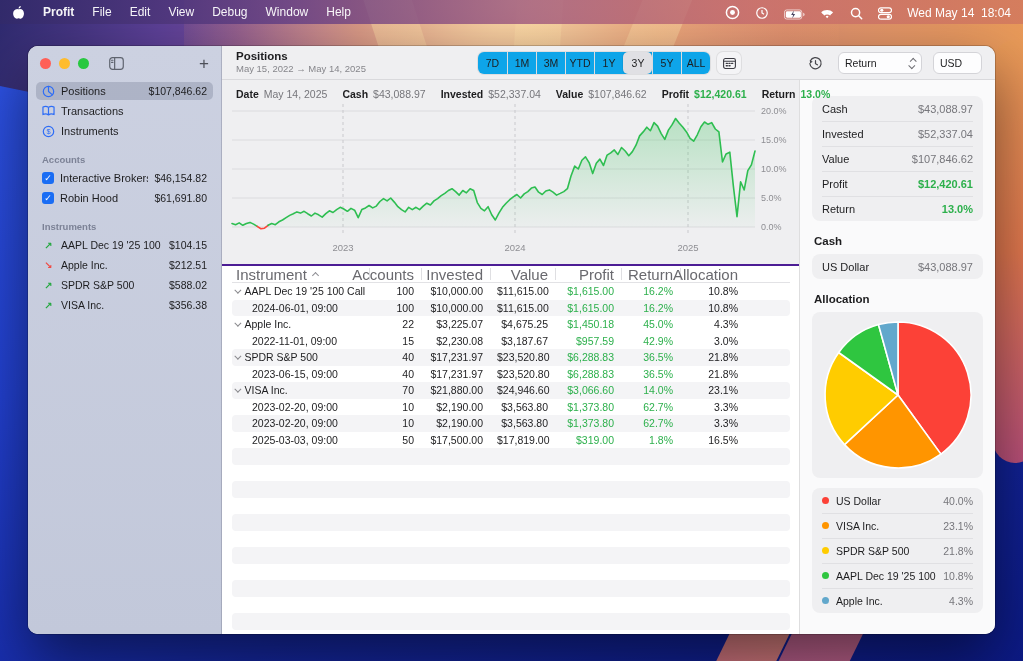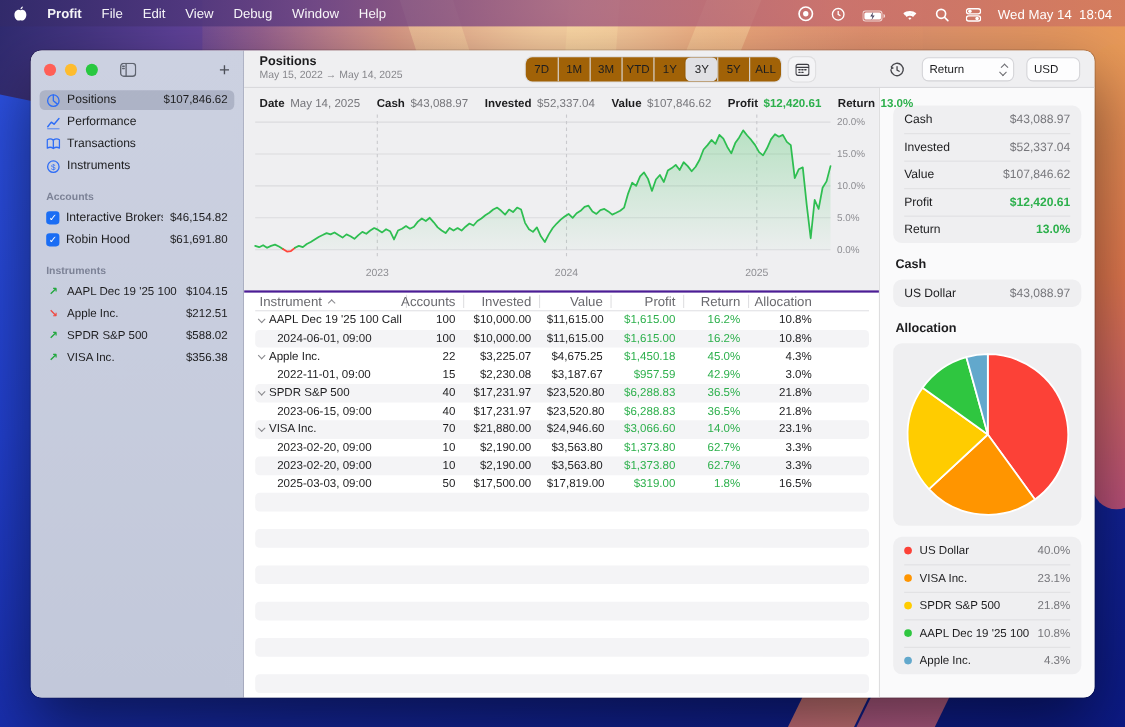--- a/index.html
+++ b/index.html
@@ -52,21 +52,21 @@
   .checkbox { width:12px; height:12px; border-radius:3px; background:#1a6df4; color:#fff; font-size:9px; line-height:12px; text-align:center; flex:0 0 12px; }
   .trend { width:13px; font-size:10px; font-weight:bold; text-align:center; flex:0 0 13px; }
   .trend.up{ color:#23a83f; } .trend.down{ color:#f04a43; }
 
   
   .rost { flex:1; display:flex; flex-direction:column; min-width:0; }
   .toolbar { height:34px; flex:0 0 34px; background:#efeff1; border-bottom:1px solid #d9d9dc; position:relative; }
   .tb-title { position:absolute; left:14px; top:4px; }
   .tb-title .t1 { font-size:11.5px; font-weight:bold; color:#1d1d1f; }
   .tb-title .t2 { font-size:9.5px; color:#86868b; margin-top:1px; }
-  .seg { position:absolute; left:256px; top:6px; height:22px; display:flex; align-items:stretch; background:#a16207; border-radius:6px; box-shadow:0 0 0 1px rgba(0,0,0,.07); overflow:hidden; }
+  .seg { position:absolute; left:256px; top:6px; height:22px; display:flex; align-items:stretch; background:#0ea5e9; border-radius:6px; box-shadow:0 0 0 1px rgba(0,0,0,.07); overflow:hidden; }
   .seg-btn { width:29px; display:flex; align-items:center; justify-content:center; font-size:10.5px; color:#1d1d1f; border-left:1px solid #dcdcdf; }
   .seg-btn:first-child { border-left:none; }
   .seg-btn.selected { background:#e0e0e4; border-radius:5px; border-left-color:transparent; box-shadow:0 0 0 1px rgba(0,0,0,.06); }
   .cal-btn { position:absolute; left:495px; top:6px; width:24px; height:22px; background:#f4f4f6; border-radius:6px; box-shadow:0 0 0 1px rgba(0,0,0,.07); display:flex; align-items:center; justify-content:center; color:#3c3c43; }
   .hist-btn { position:absolute; left:584px; top:8px; width:18px; height:18px; color:#48484d; display:flex; align-items:center; justify-content:center; }
   .select { position:absolute; top:6px; height:22px; background:#fdfdfe; border:1px solid #d4d4d8; border-radius:6px; display:flex; align-items:center; font-size:10.5px; color:#1d1d1f; padding:0 6px; gap:6px; }
   .select .s-label { flex:1; }
   .sel-return { left:616px; width:84px; }
   .sel-usd { left:711px; width:49px;gap:45px; }
   .updown { display:flex; flex-direction:column; gap:1px; }
@@ -81,21 +81,21 @@
   .chart-sec { height:186px; flex:0 0 186px; background:#efeff1; position:relative; border-bottom:2px solid #4c1d95; }
   .stats { position:absolute; left:14px; top:8px; display:flex; gap:15px; font-size:10.5px; white-space:nowrap; }
   .stat { display:flex; gap:5px; }
   .stat .sl { font-weight:bold; color:#1d1d1f; }
   .stat .sv { color:#76767b; }
   .stat .sv.green { color:#2db04c; font-weight:bold; }
   .chart-svg { position:absolute; left:0; top:18px; }
 
   
   .table-sec { flex:1; background:#fff; overflow:hidden; padding-left:10px; }
-  .thead { display:flex; height:17px; align-items:center; border-bottom:1px solid #e2e2e5; width:558px; font-size:12px; color:#69696e; }
+  .thead { display:flex; height:17px; align-items:center; border-bottom:1px solid #e2e2e5; width:558px; font-size:15px; color:#69696e; }
   .th { display:flex; align-items:center; justify-content:flex-end; height:12px; padding:0 7px; border-left:1px solid #dfdfe2; }
   .th.first { justify-content:flex-start; border-left:none; padding-left:4px; }
   .sortchev { width:5px; height:5px; border:solid #8e8e93; border-width:1.5px 1.5px 0 0; transform:rotate(-45deg); margin-left:6px; margin-top:2px; }
   .c-inst{ width:137px; flex:0 0 137px; } .c-qty{ width:52px; flex:0 0 52px; } .c-inv{ width:69px; flex:0 0 69px; }
   .c-val{ width:65px; flex:0 0 65px; } .c-prof{ width:66px; flex:0 0 66px; } .c-ret{ width:59px; flex:0 0 59px; } .c-alloc{ width:65px; flex:0 0 65px; }
   .trow { display:flex; align-items:center; height:16.5px; width:558px; border-radius:4px; font-size:10.5px; color:#1d1d1f; }
   .trow.alt { background:#f4f4f6; }
   .td { text-align:right; padding:0 7px; white-space:nowrap; overflow:hidden; }
   .td.name { text-align:left; display:flex; align-items:center; gap:4px; padding-left:4px; }
   .td.name.child { padding-left:20px; }
@@ -218,29 +218,20 @@
                 <svg width="13" height="13" viewBox="0 0 14 14" fill="none" stroke="currentColor" stroke-width="1.3">
                   <circle cx="7" cy="7" r="5.6"></circle>
                   <path d="M7 7V1.4M7 7l4 3.4" stroke-linecap="round"></path>
                 </svg>
               </span>
               <span class="sb-label">Positions</span>
               <span class="sb-value mono-num">$107,846.62</span>
             </div>
             <div class="sb-item">
               <span class="sb-icon">
-                <svg width="13" height="13" viewBox="0 0 14 14" fill="none" stroke="currentColor" stroke-width="1.4" stroke-linecap="round" stroke-linejoin="round">
-                  <path d="M1.5 11 5 6.5l2.7 2L12.5 3"></path>
-                  <path d="M1.5 13h11" stroke-opacity=".55"></path>
-                </svg>
-              </span>
-              <span class="sb-label">Performance</span>
-            </div>
-            <div class="sb-item">
-              <span class="sb-icon">
                 <svg width="13" height="12" viewBox="0 0 14 13" fill="none" stroke="currentColor" stroke-width="1.3" stroke-linejoin="round">
                   <path d="M1 2.2C2.8 1.2 5.2 1.2 7 2.6c1.8-1.4 4.2-1.4 6-.4v8.2c-1.8-1-4.2-1-6 .4-1.8-1.4-4.2-1.4-6-.4z"></path>
                   <path d="M7 2.6v8.2"></path>
                 </svg>
               </span>
               <span class="sb-label">Transactions</span>
             </div>
             <div class="sb-item">
               <span class="sb-icon">
                 <svg width="13" height="13" viewBox="0 0 14 14" fill="none" stroke="currentColor" stroke-width="1.3">

